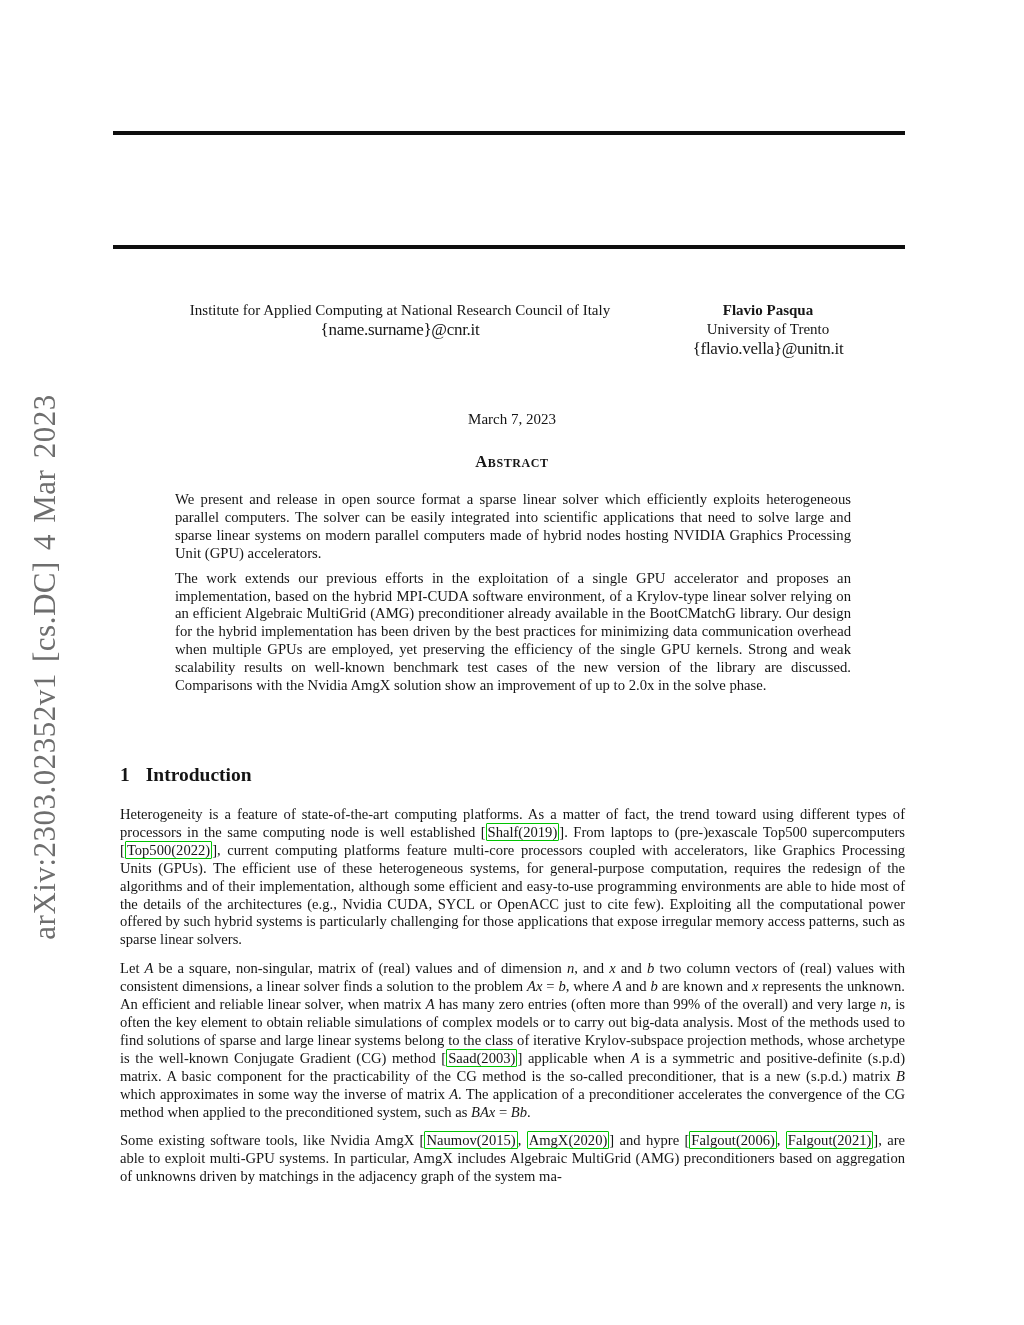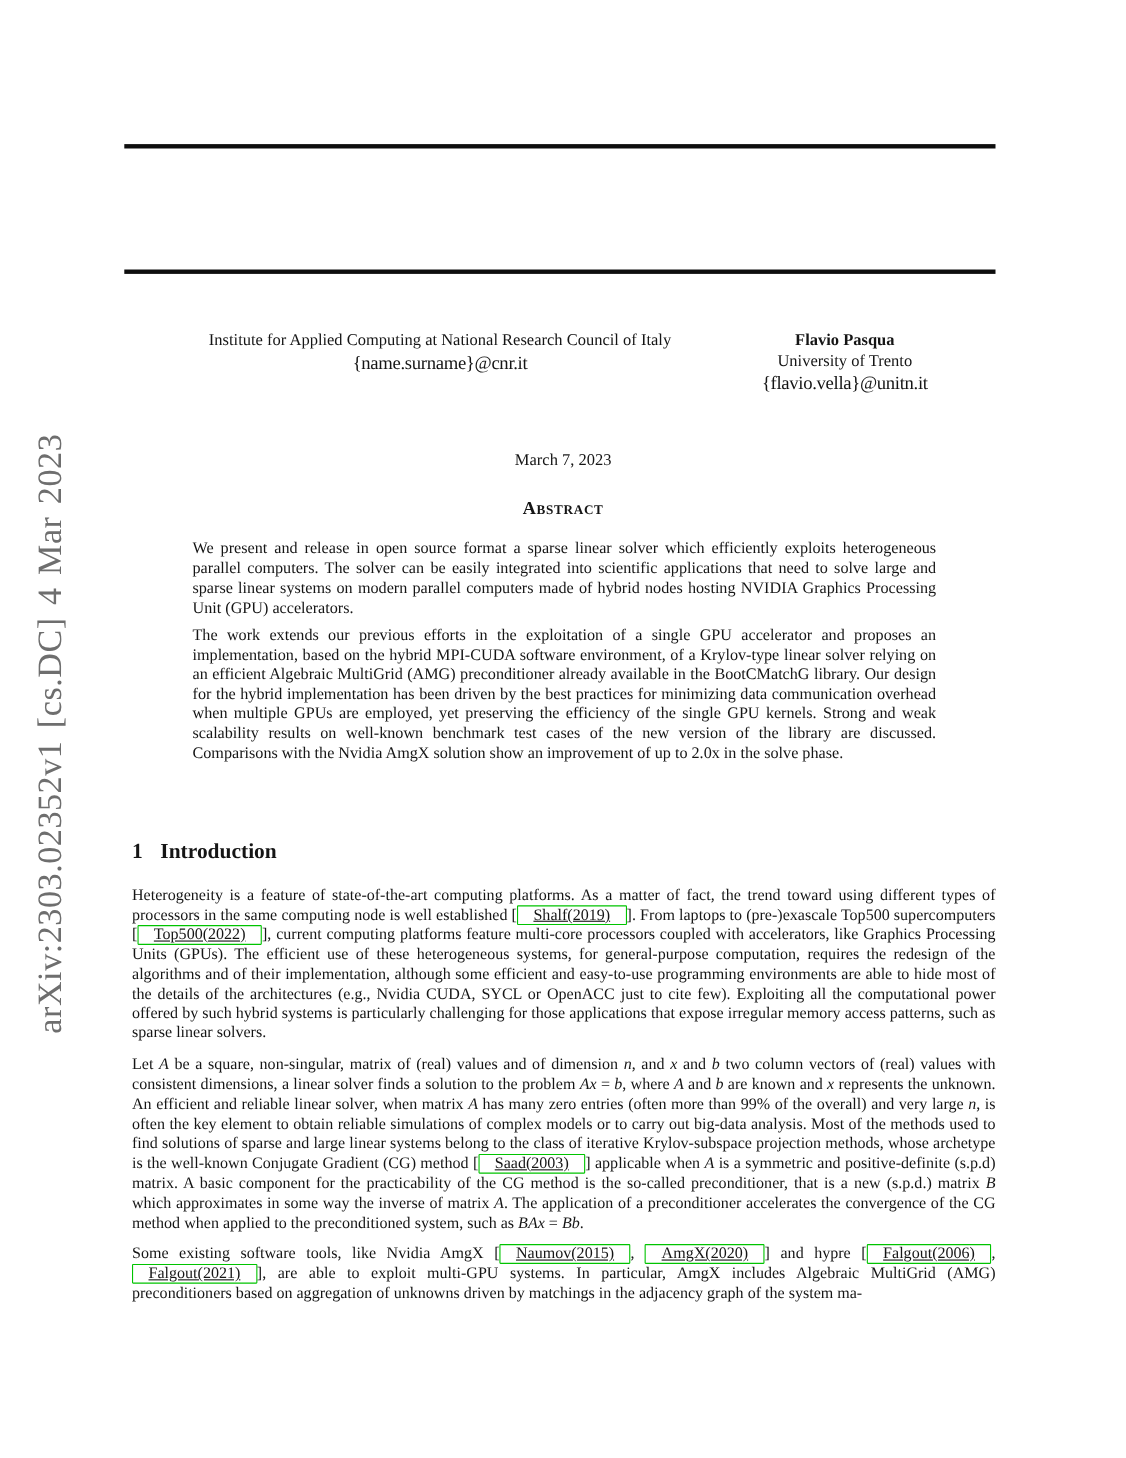--- a/index.html
+++ b/index.html
@@ -127,23 +127,22 @@
   .main p {
     margin: 0 0 11px 0;
     font-size: 14.6px;
     line-height: 17.9px;
     text-align: justify;
   }
 
   
   .cite {
     border: 1.5px solid var(--citation_border, #00c400);
-    padding: 0 14px;
+    padding: 0 1px;
     border-radius: 1px;
-    text-decoration: underline;
   }
   .math {
     font-style: italic;
   }
 </style>
 </head>
 <body>
 
 <div class="page">
 

